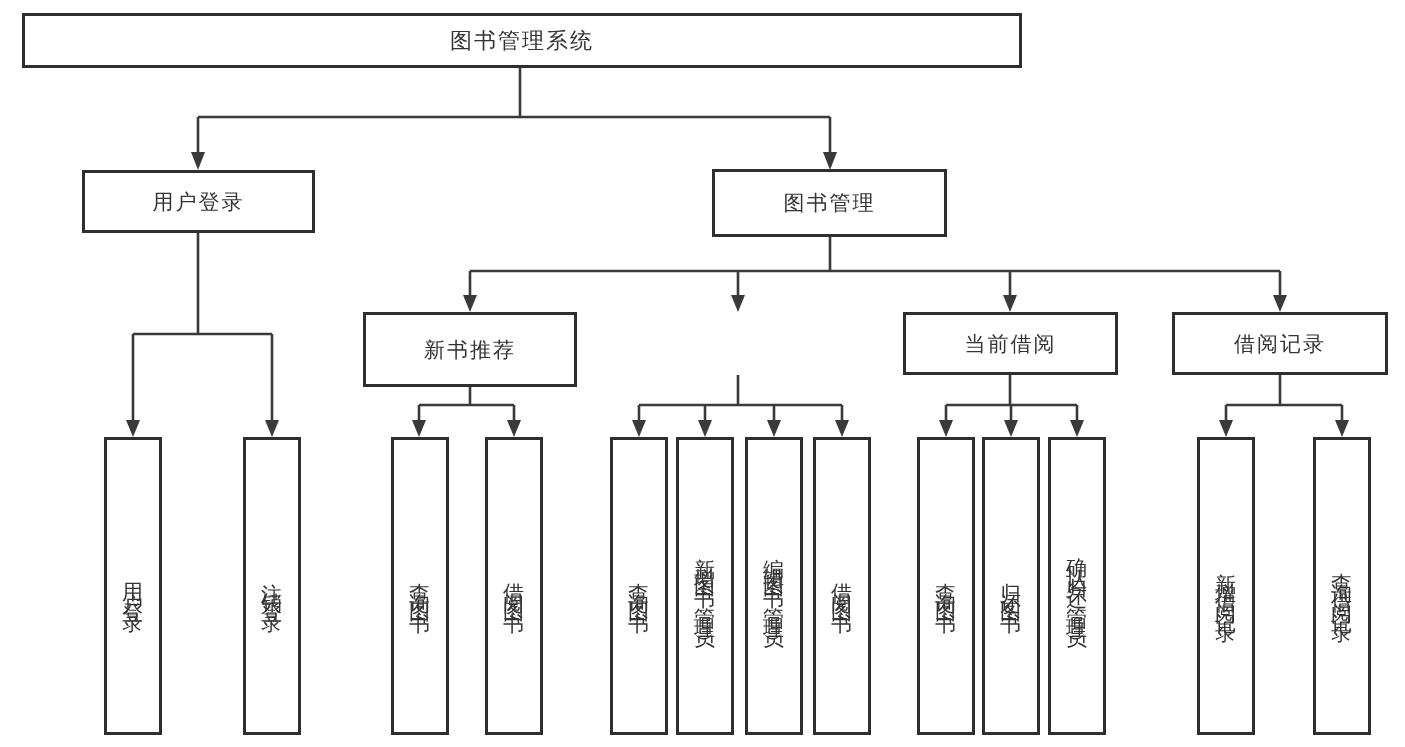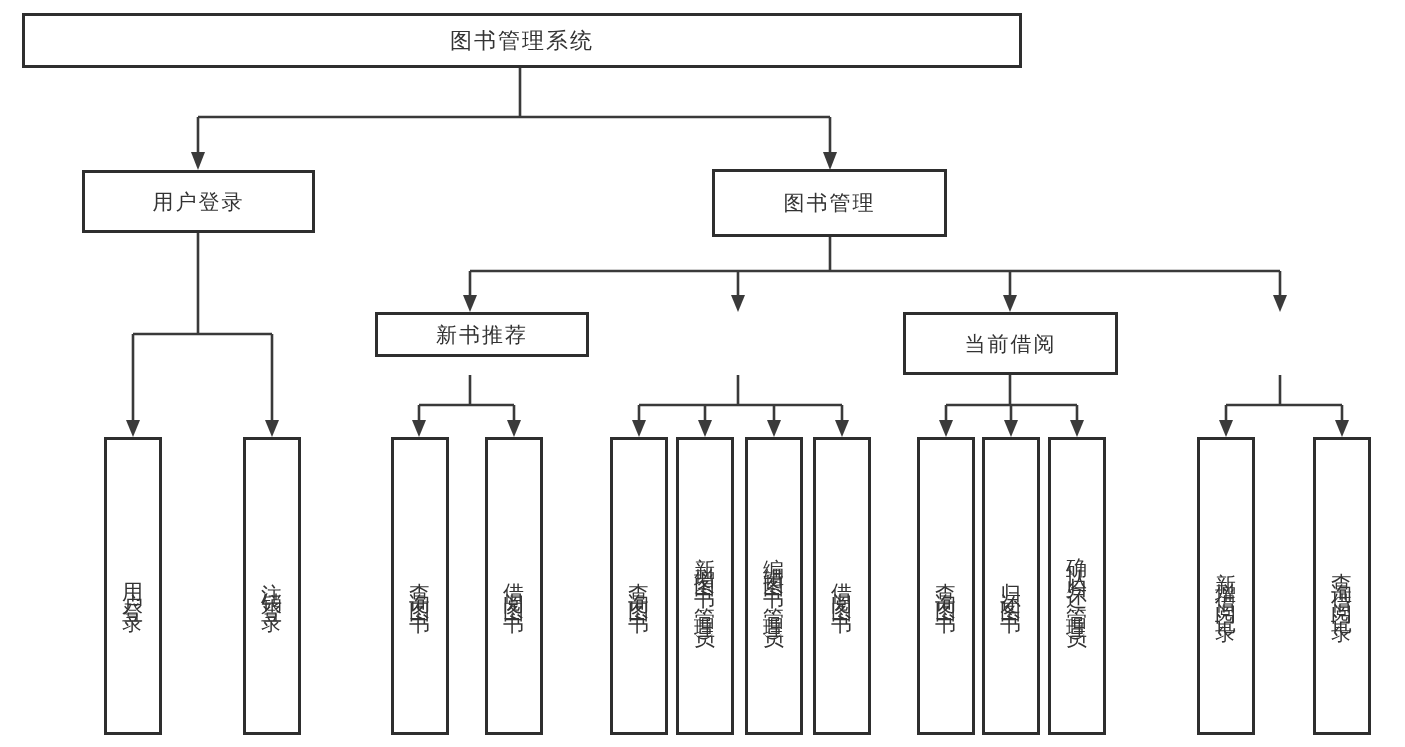--- a/index.html
+++ b/index.html
@@ -47,21 +47,21 @@
     text-orientation: mixed;
     font-size: 21px;
     letter-spacing: 10px;
     line-height: 1;
     white-space: nowrap;
   }
   
   .n-root           { left: 22px;   top: 13px;  width: 1000px; height: 55px; }
   .n-user-login     { left: 82px;   top: 170px; width: 233px;  height: 63px; }
   .n-book-mgmt      { left: 712px;  top: 169px; width: 235px;  height: 68px; }
-  .n-new-book       { left: 375px;  top: 312px; width: 214px;  height: 45px; }
+  .n-new-book       { left: 363px;  top: 312px; width: 214px;  height: 75px; }
   .n-book-borrow    { left: 632px;  top: 312px; width: 213px;  height: 63px; }
   .n-current-borrow { left: 903px;  top: 312px; width: 215px;  height: 63px; }
   .n-borrow-record  { left: 1172px; top: 312px; width: 216px;  height: 63px; }
   .leaf { top: 437px; width: 58px; height: 298px; }
   .l-1  { left: 104px; }
   .l-2  { left: 243px; }
   .l-3  { left: 391px; }
   .l-4  { left: 485px; }
   .l-5  { left: 610px; }
   .l-6  { left: 676px; }
@@ -138,20 +138,23 @@
   <div class="box n-book-mgmt">
     <span class="h-label">图书管理</span>
   </div>
 
   <div class="box n-new-book">
     <span class="h-label">新书推荐</span>
   </div>
   <div class="box n-current-borrow">
     <span class="h-label">当前借阅</span>
   </div>
+  <div class="box n-borrow-record">
+    <span class="h-label">借阅记录</span>
+  </div>
 
   <div class="box v-box leaf l-1">
     <span>用户登录</span>
   </div>
   <div class="box v-box leaf l-2">
     <span>注销登录</span>
   </div>
   <div class="box v-box leaf l-3">
     <span>查询图书</span>
   </div>

